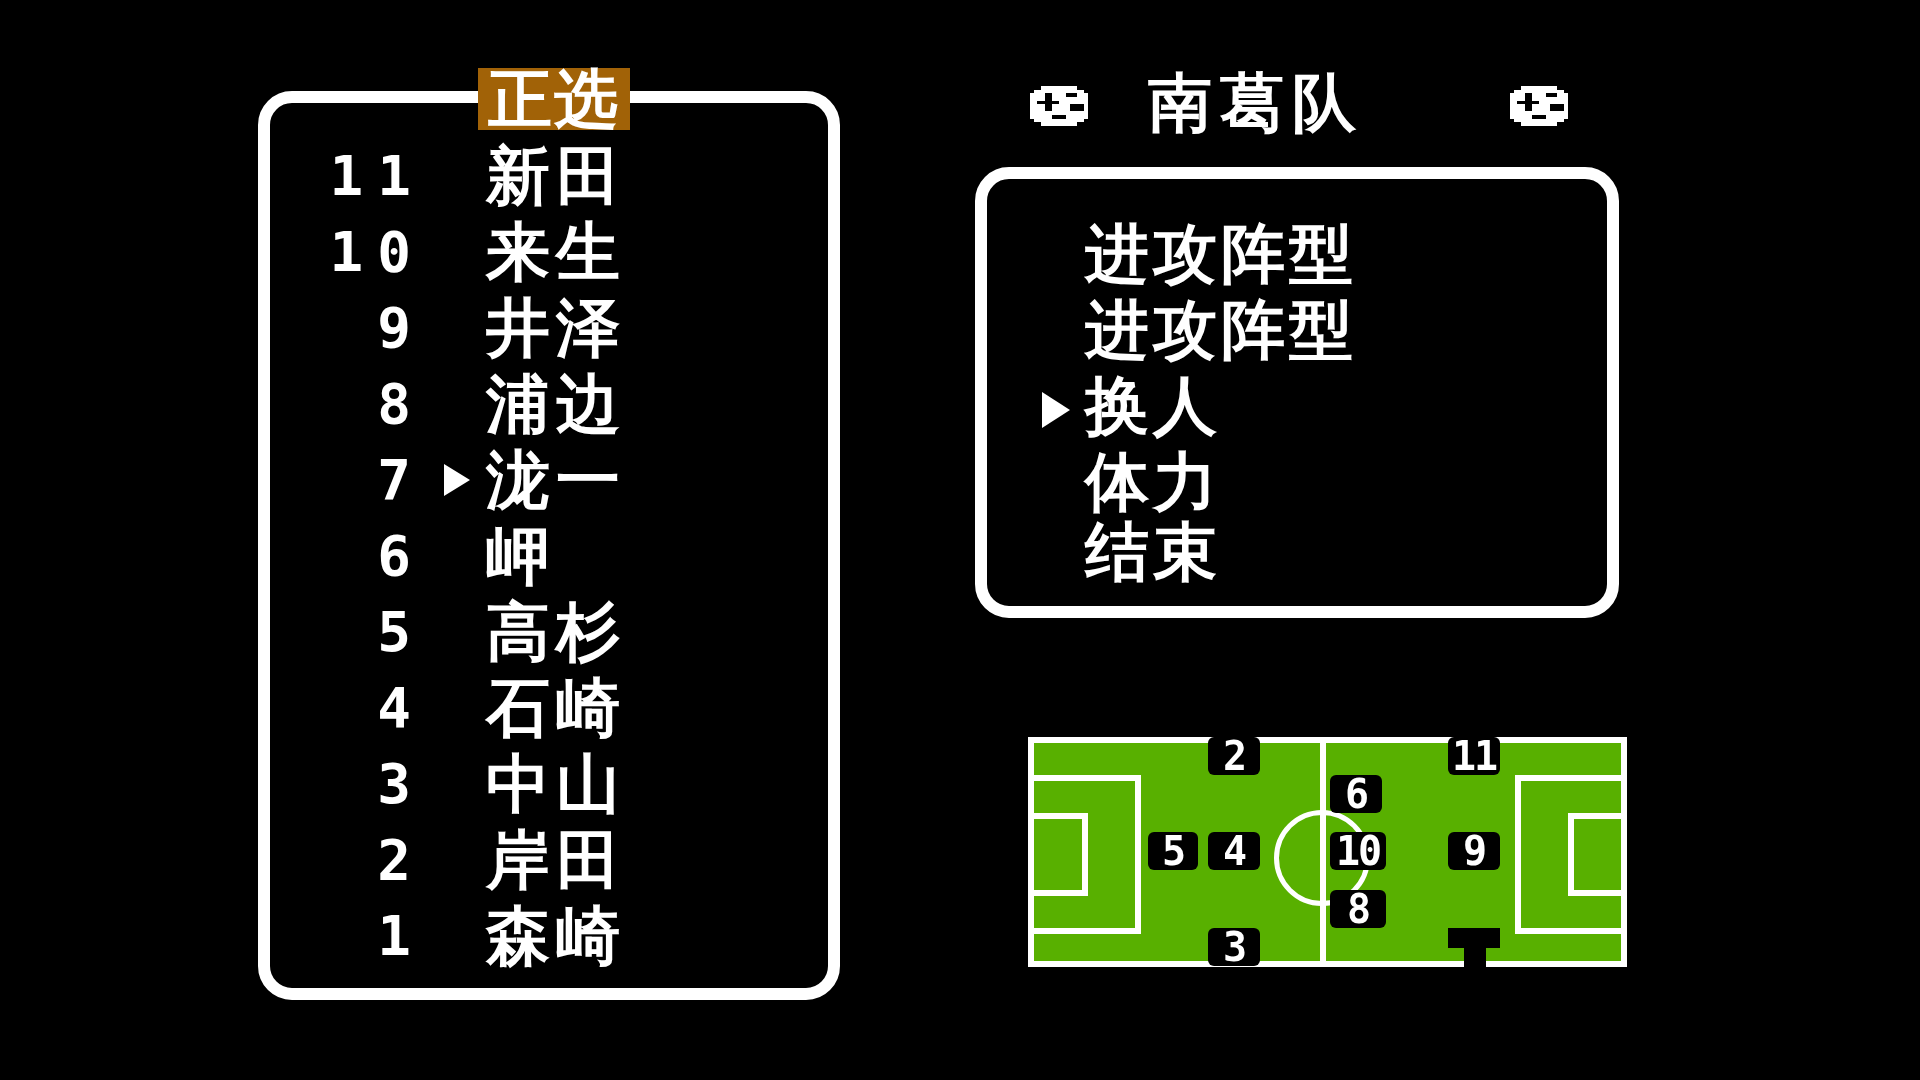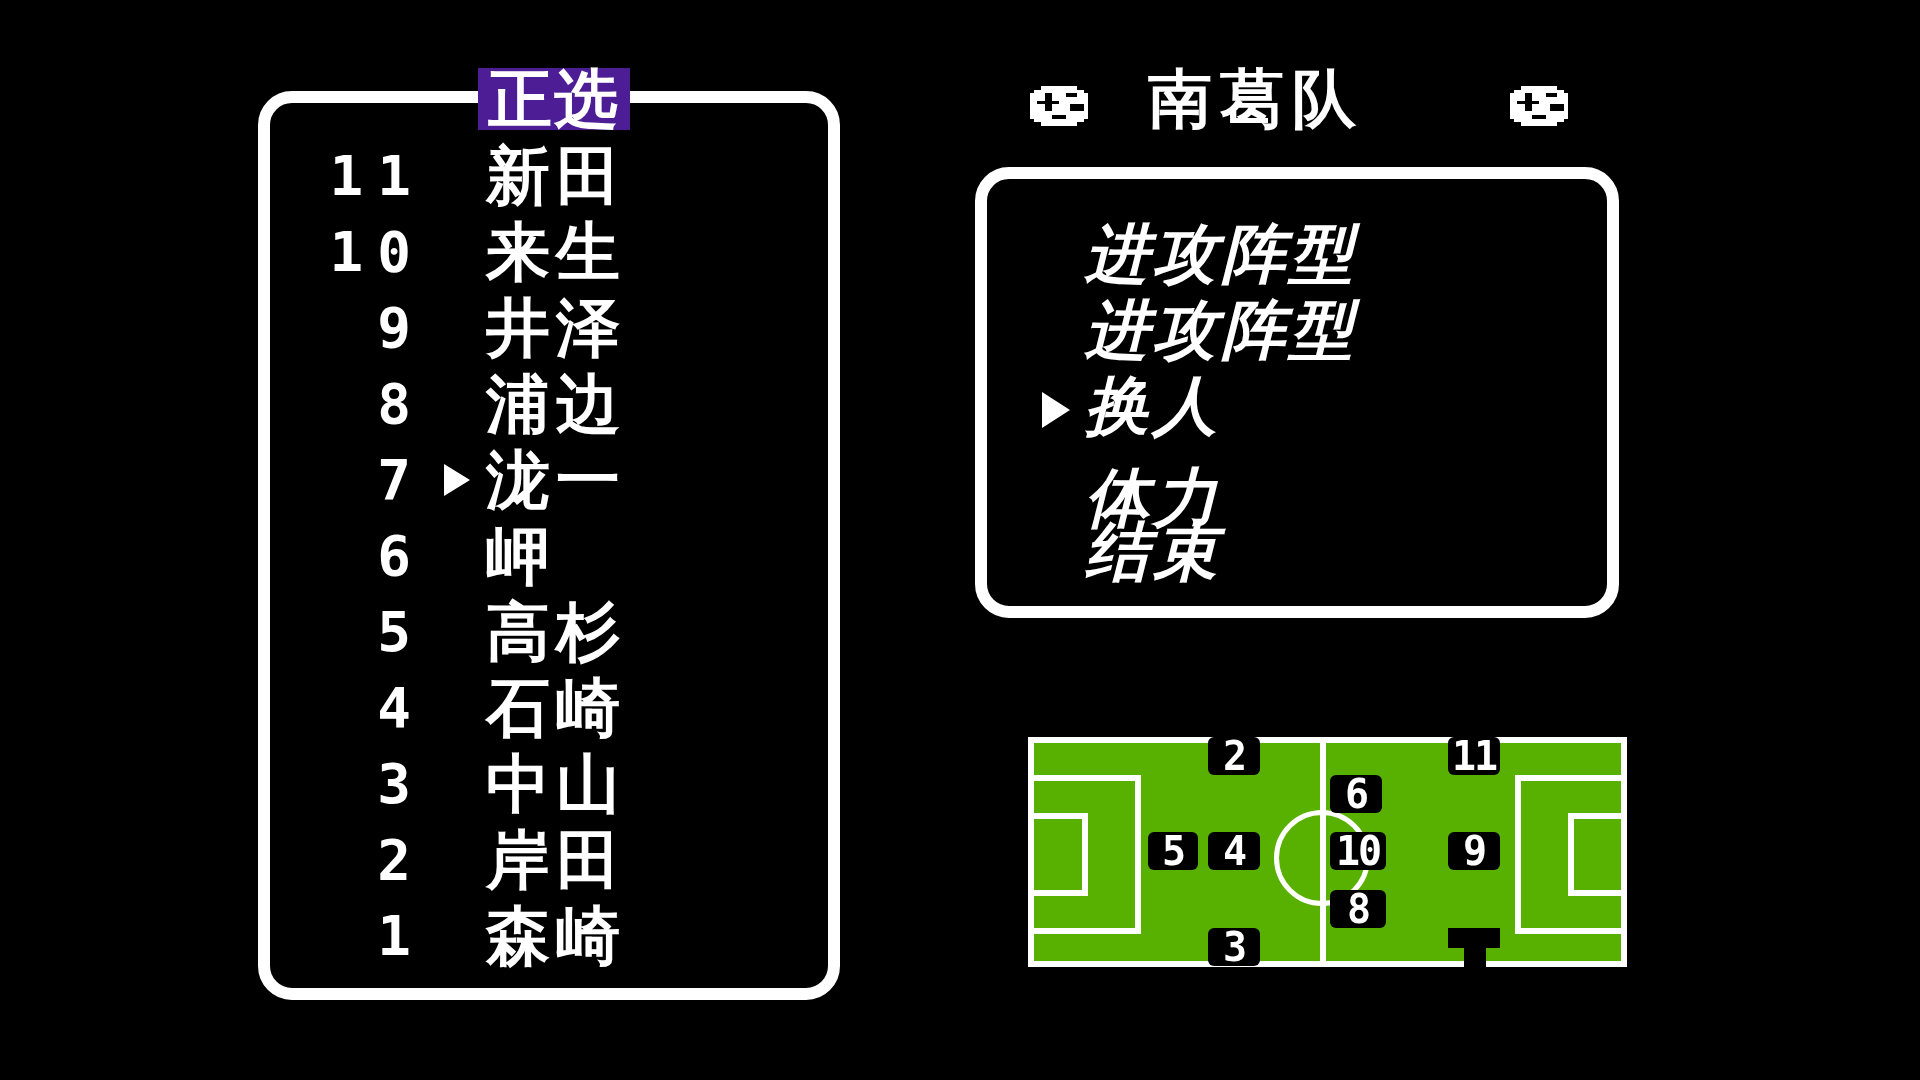--- a/index.html
+++ b/index.html
@@ -22,21 +22,21 @@
     background: #000000;
   }
   #roster-box { left: 258px; top: 91px; width: 582px; height: 909px; }
   #menu-box   { left: 975px; top: 167px; width: 644px; height: 451px; }
 
   .box-title {
     position: absolute;
     left: 478px; top: 68px;
     height: 62px;
     padding: 0 10px;
-    background: #4c1d95;
+    background: #a16207;
     font-size: 64px;
     line-height: 62px;
     font-weight: bold;
     letter-spacing: 2px;
     font-family: "DejaVu Sans", sans-serif;
   }
 
   .roster-row {
     position: absolute;
     left: 320px;
@@ -79,34 +79,33 @@
     position: absolute;
     top: 14px;
     width: 58px; height: 40px;
   }
   .team-name {
     position: absolute;
     left: 128px; top: 0;
     font-size: 64px; line-height: 64px;
     font-weight: bold;
     letter-spacing: 8px;
-    font-family: Liberation Mono, monospace;
+    font-family: Liberation Serif, serif;
   }
 
   .menu-item {
     position: absolute;
     left: 1085px;
     height: 64px;
     font-size: 64px; line-height: 64px;
     font-weight: bold;
     letter-spacing: 4px;
     font-family: "DejaVu Sans", sans-serif;
     white-space: nowrap;
     cursor: pointer;
-    font-style: italic;
   }
   .menu-cursor {
     position: absolute;
     left: 1042px;
     width: 0; height: 0;
     border-top: 18px solid transparent;
     border-bottom: 18px solid transparent;
     border-left: 28px solid #ffffff;
   }
 
@@ -228,21 +227,21 @@
     <rect x="11" y="5" width="4" height="2" fill="#000"></rect>
     <rect x="6" y="8" width="4" height="1" fill="#000"></rect>
   </svg>
 </div>
 
 <div id="menu-box" class="box"></div>
 <div class="menu-item" style="top:222px">进攻阵型</div>
 <div class="menu-item" style="top:298px">进攻阵型</div>
 <span class="menu-cursor" style="top:392px"></span>
 <div class="menu-item" style="top:374px">换人</div>
-<div class="menu-item" style="top:466px">体力</div>
+<div class="menu-item" style="top:450px">体力</div>
 <div class="menu-item" style="top:520px">结束</div>
 
 <div id="field">
 
   <div class="fline" style="left:286px; top:0; width:6px; height:218px"></div>
   <div class="center-circle"></div>
 
   <div class="fbox" style="left:-6px; top:32px; width:113px; height:159px; border-left:none"></div>
   <div class="fbox" style="left:-6px; top:70px; width:60px; height:83px; border-left:none"></div>
 

